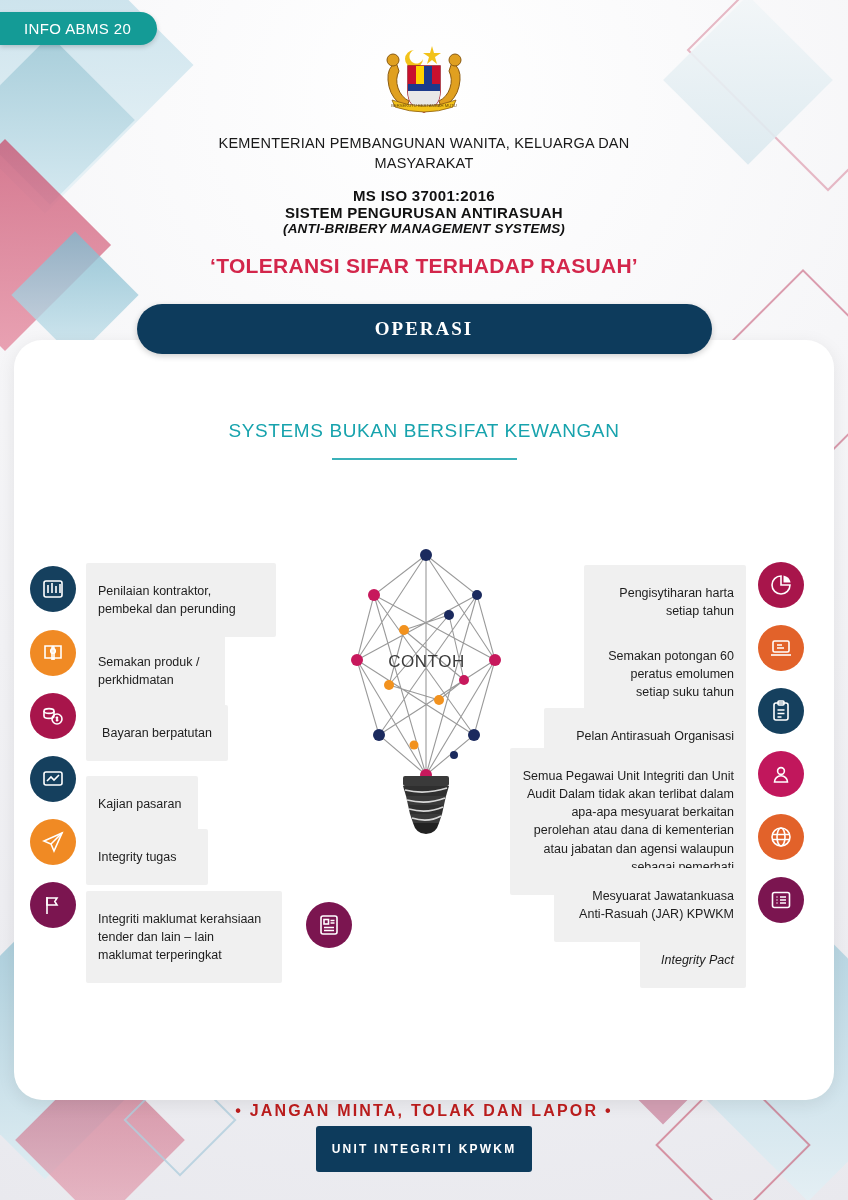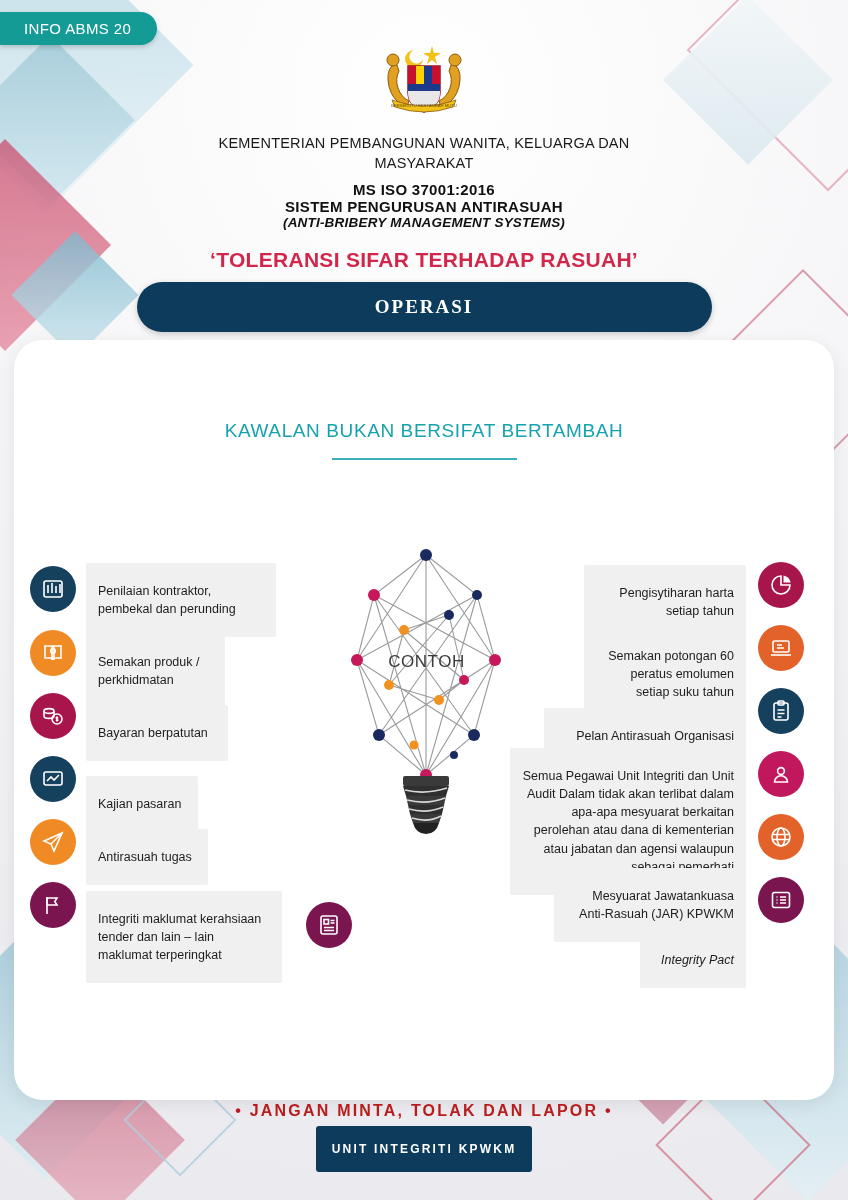--- a/index.html
+++ b/index.html
@@ -62,31 +62,31 @@
 
   
   .header { position: relative; z-index: 5; text-align: center; padding-top: 40px; border-radius: 21px; }
   .crest { width: 100px; height: 76px; margin: 0 auto 18px; position: relative; }
 
   .ministry {
     font-size: 14.5px; color: #1a1a1a; font-weight: 400;
     letter-spacing: .2px; line-height: 1.35;
     max-width: 470px; margin: 0 auto;
   }
-  .iso-block { margin-top: 8px; color: #111; }
+  .iso-block { margin-top: 14px; color: #111; }
   .iso-1 { font-size: 15px; font-weight: bold; letter-spacing: .3px; }
   .iso-2 { font-size: 15px; font-weight: bold; letter-spacing: .3px; }
   .iso-3 { font-size: 13.5px; font-weight: bold; font-style: italic; letter-spacing: .2px; }
   .slogan {
     margin-top: 18px; color: #d3264b; font-weight: bold;
     font-size: 21px; letter-spacing: .3px;
   }
 
   .op-banner {
-    margin: 10px auto 0; width: 575px; height: 50px;
+    margin: 26px auto 0; width: 575px; height: 50px;
     background: #0d3b5c; border-radius: 26px;
     display: flex; align-items: center; justify-content: center;
     color: #ffffff; font-weight: bold; font-size: 19px; letter-spacing: 2px;
     font-family: "Liberation Serif", serif;
     box-shadow: 0 2px 6px rgba(0,0,0,.2);
   }
 
   
   .card {
     position: absolute; left: 14px; top: 340px;
@@ -203,21 +203,21 @@
     <div class="iso-2">SISTEM PENGURUSAN ANTIRASUAH</div>
     <div class="iso-3">(ANTI-BRIBERY MANAGEMENT SYSTEMS)</div>
   </div>
 
   <div class="slogan">‘TOLERANSI SIFAR TERHADAP RASUAH’</div>
 
   <div class="op-banner">OPERASI</div>
 </div>
 
 <div class="card">
-  <div class="card-title">KAWALAN BUKAN BERSIFAT BERTAMBAH</div>
+  <div class="card-title">SYSTEMS BUKAN BERSIFAT KEWANGAN</div>
   <div class="card-underline"></div>
 
   <div class="content">
 
     <div class="bulb">
       <svg width="215" height="350" viewBox="0 0 215 350">
 
         <g stroke="#9a9a9a" stroke-width="1.1" fill="none">
           <path d="M107 15 L55 55 L38 120 L60 195 L107 235 L155 195 L176 120 L158 55 Z"></path>
           <path d="M107 15 L38 120 M107 15 L176 120 M55 55 L155 195 M158 55 L60 195
@@ -299,23 +299,23 @@
     </div>
     <div class="icon" style="left:16px; top:542px; background:#7b1550;">
       <svg width="24" height="24" viewBox="0 0 24 24" fill="none" stroke="#fff" stroke-width="1.6">
         <path d="M6 21V4"></path>
         <path d="M6 5h10l-2.2 3.5L16 12H6z"></path>
       </svg>
     </div>
 
     <div class="chip" style="left:72px; top:223px; width:190px;">Penilaian kontraktor, pembekal dan perunding</div>
     <div class="chip" style="left:72px; top:294px; width:139px;">Semakan produk / perkhidmatan</div>
-    <div class="chip" style="left:72px; top:365px; width:142px;">Bayaran berpatutan</div>
+    <div class="chip" style="left:72px; top:365px; width:142px;text-align:center;">Bayaran berpatutan</div>
     <div class="chip" style="left:72px; top:436px; width:112px;">Kajian pasaran</div>
-    <div class="chip" style="left:72px; top:489px; width:122px;">Antirasuah tugas</div>
+    <div class="chip" style="left:72px; top:489px; width:122px;">Integrity tugas</div>
     <div class="chip" style="left:72px; top:551px; width:196px;">Integriti maklumat kerahsiaan tender dan lain – lain maklumat terperingkat</div>
 
     <div class="icon" style="left:292px; top:562px; background:#7b1550;">
       <svg width="24" height="24" viewBox="0 0 24 24" fill="none" stroke="#fff" stroke-width="1.6">
         <rect x="4" y="3" width="16" height="18" rx="2"></rect>
         <rect x="7" y="6.5" width="4.5" height="4.5"></rect>
         <path d="M13.5 7.5h4M13.5 10h4M7 14.5h10M7 17.5h10"></path>
       </svg>
     </div>
 

